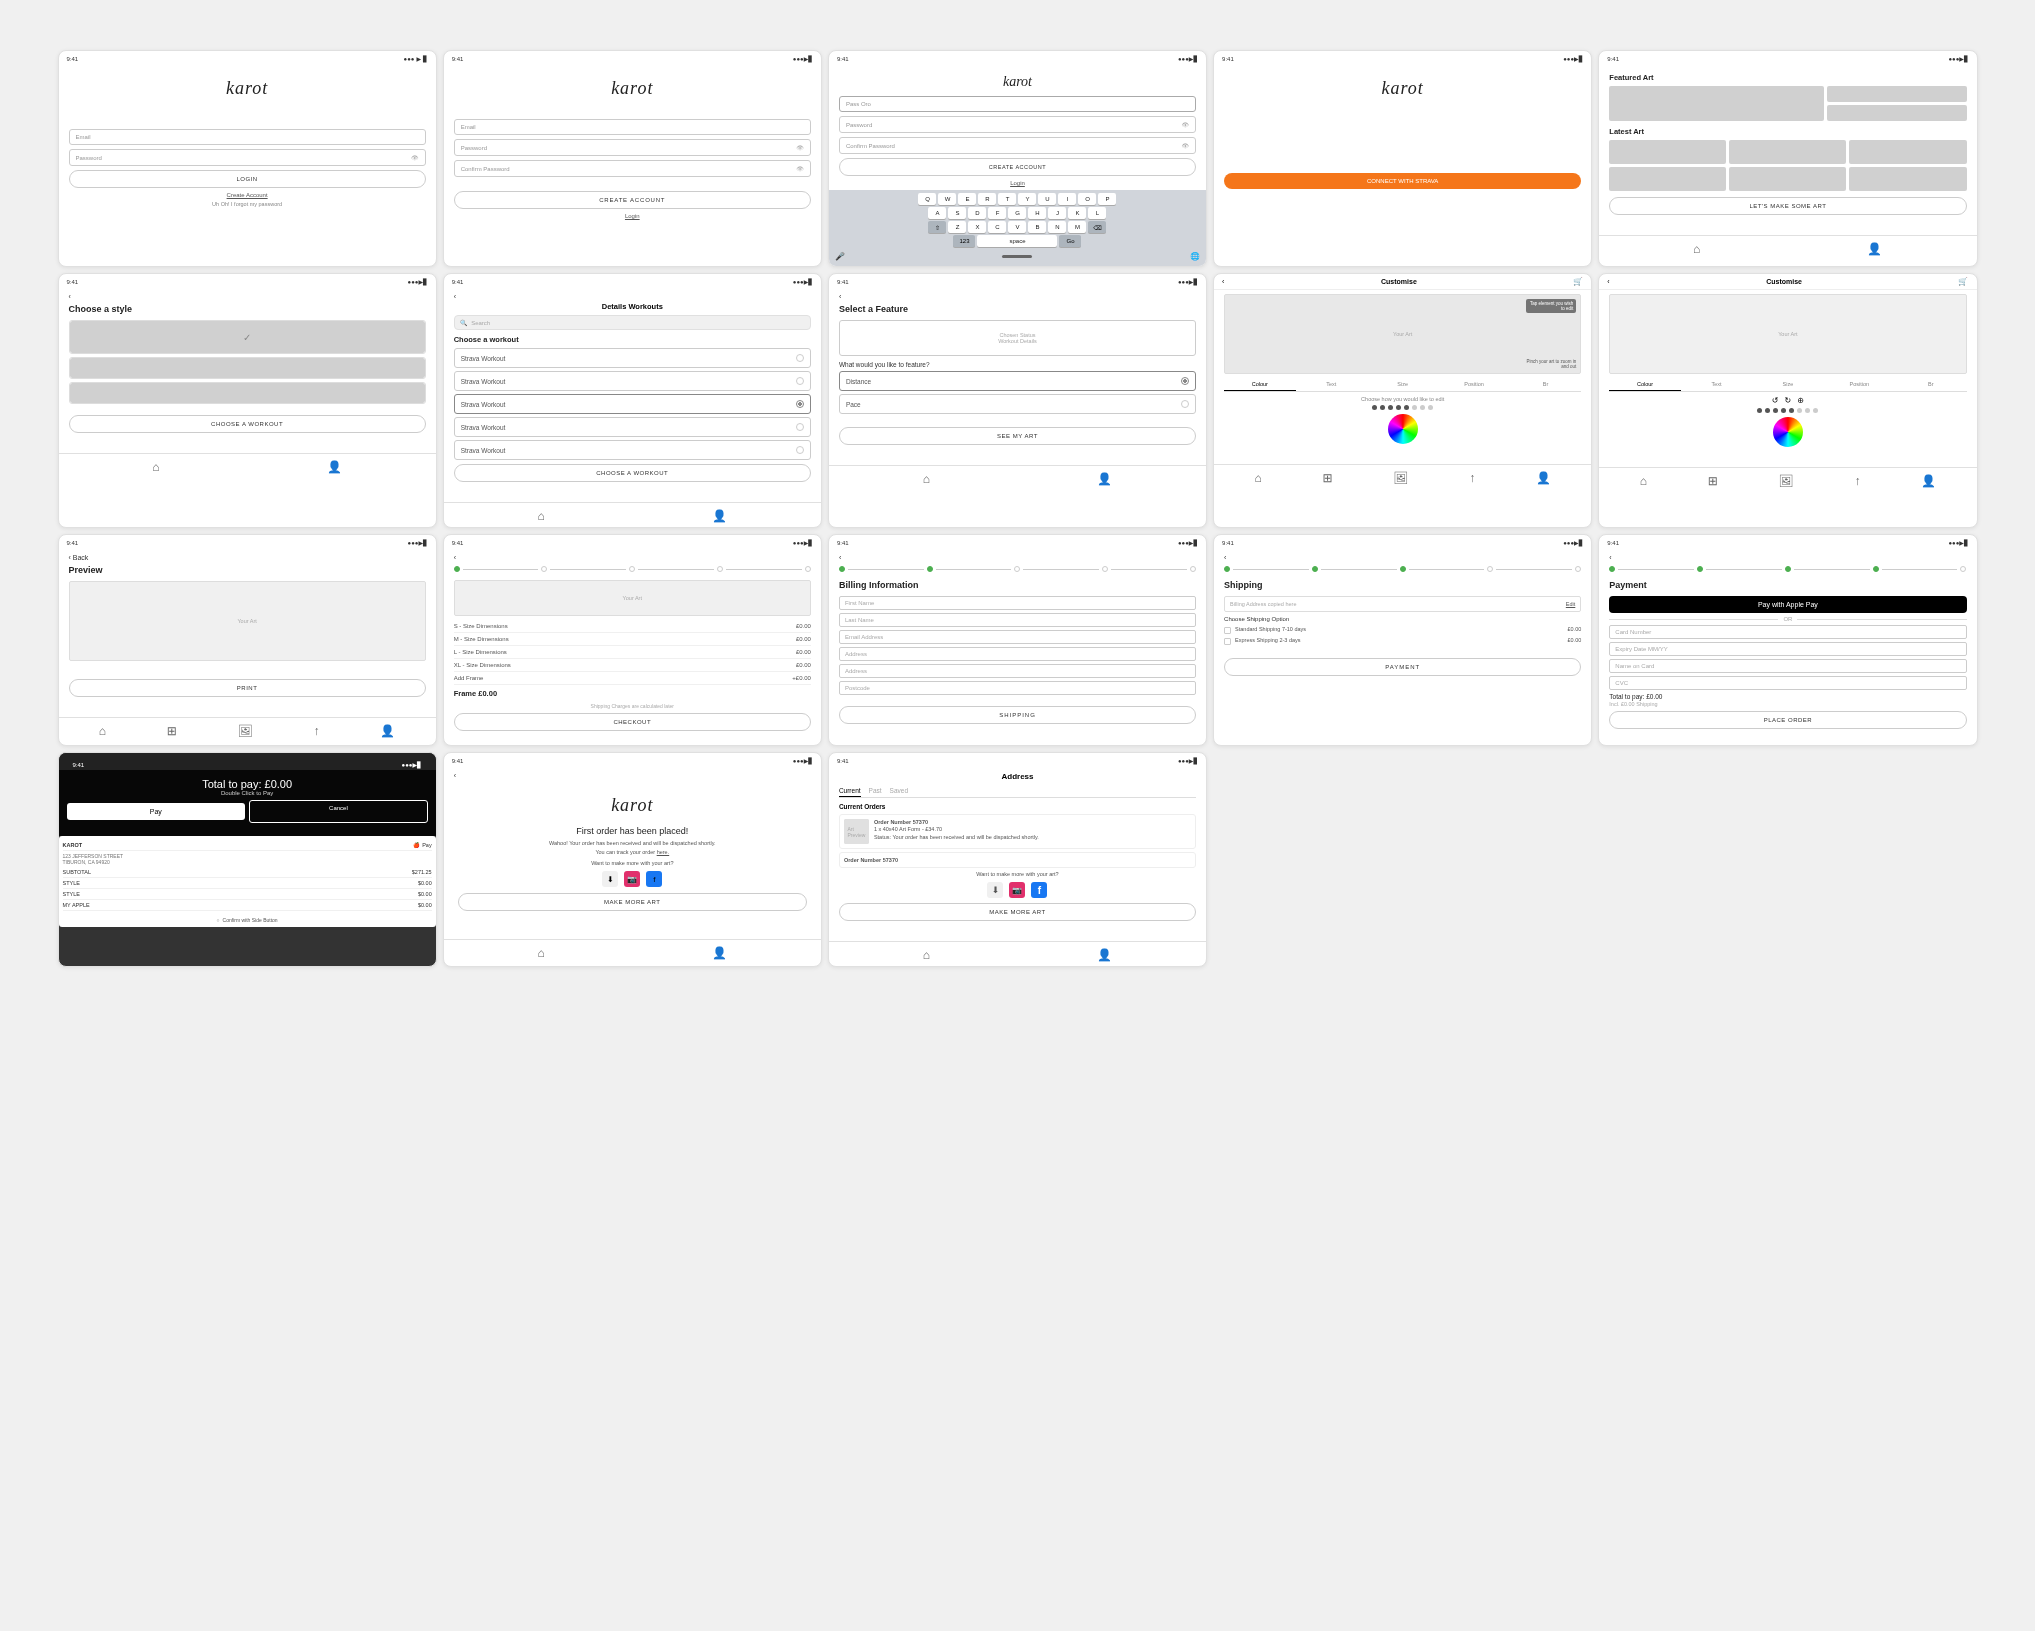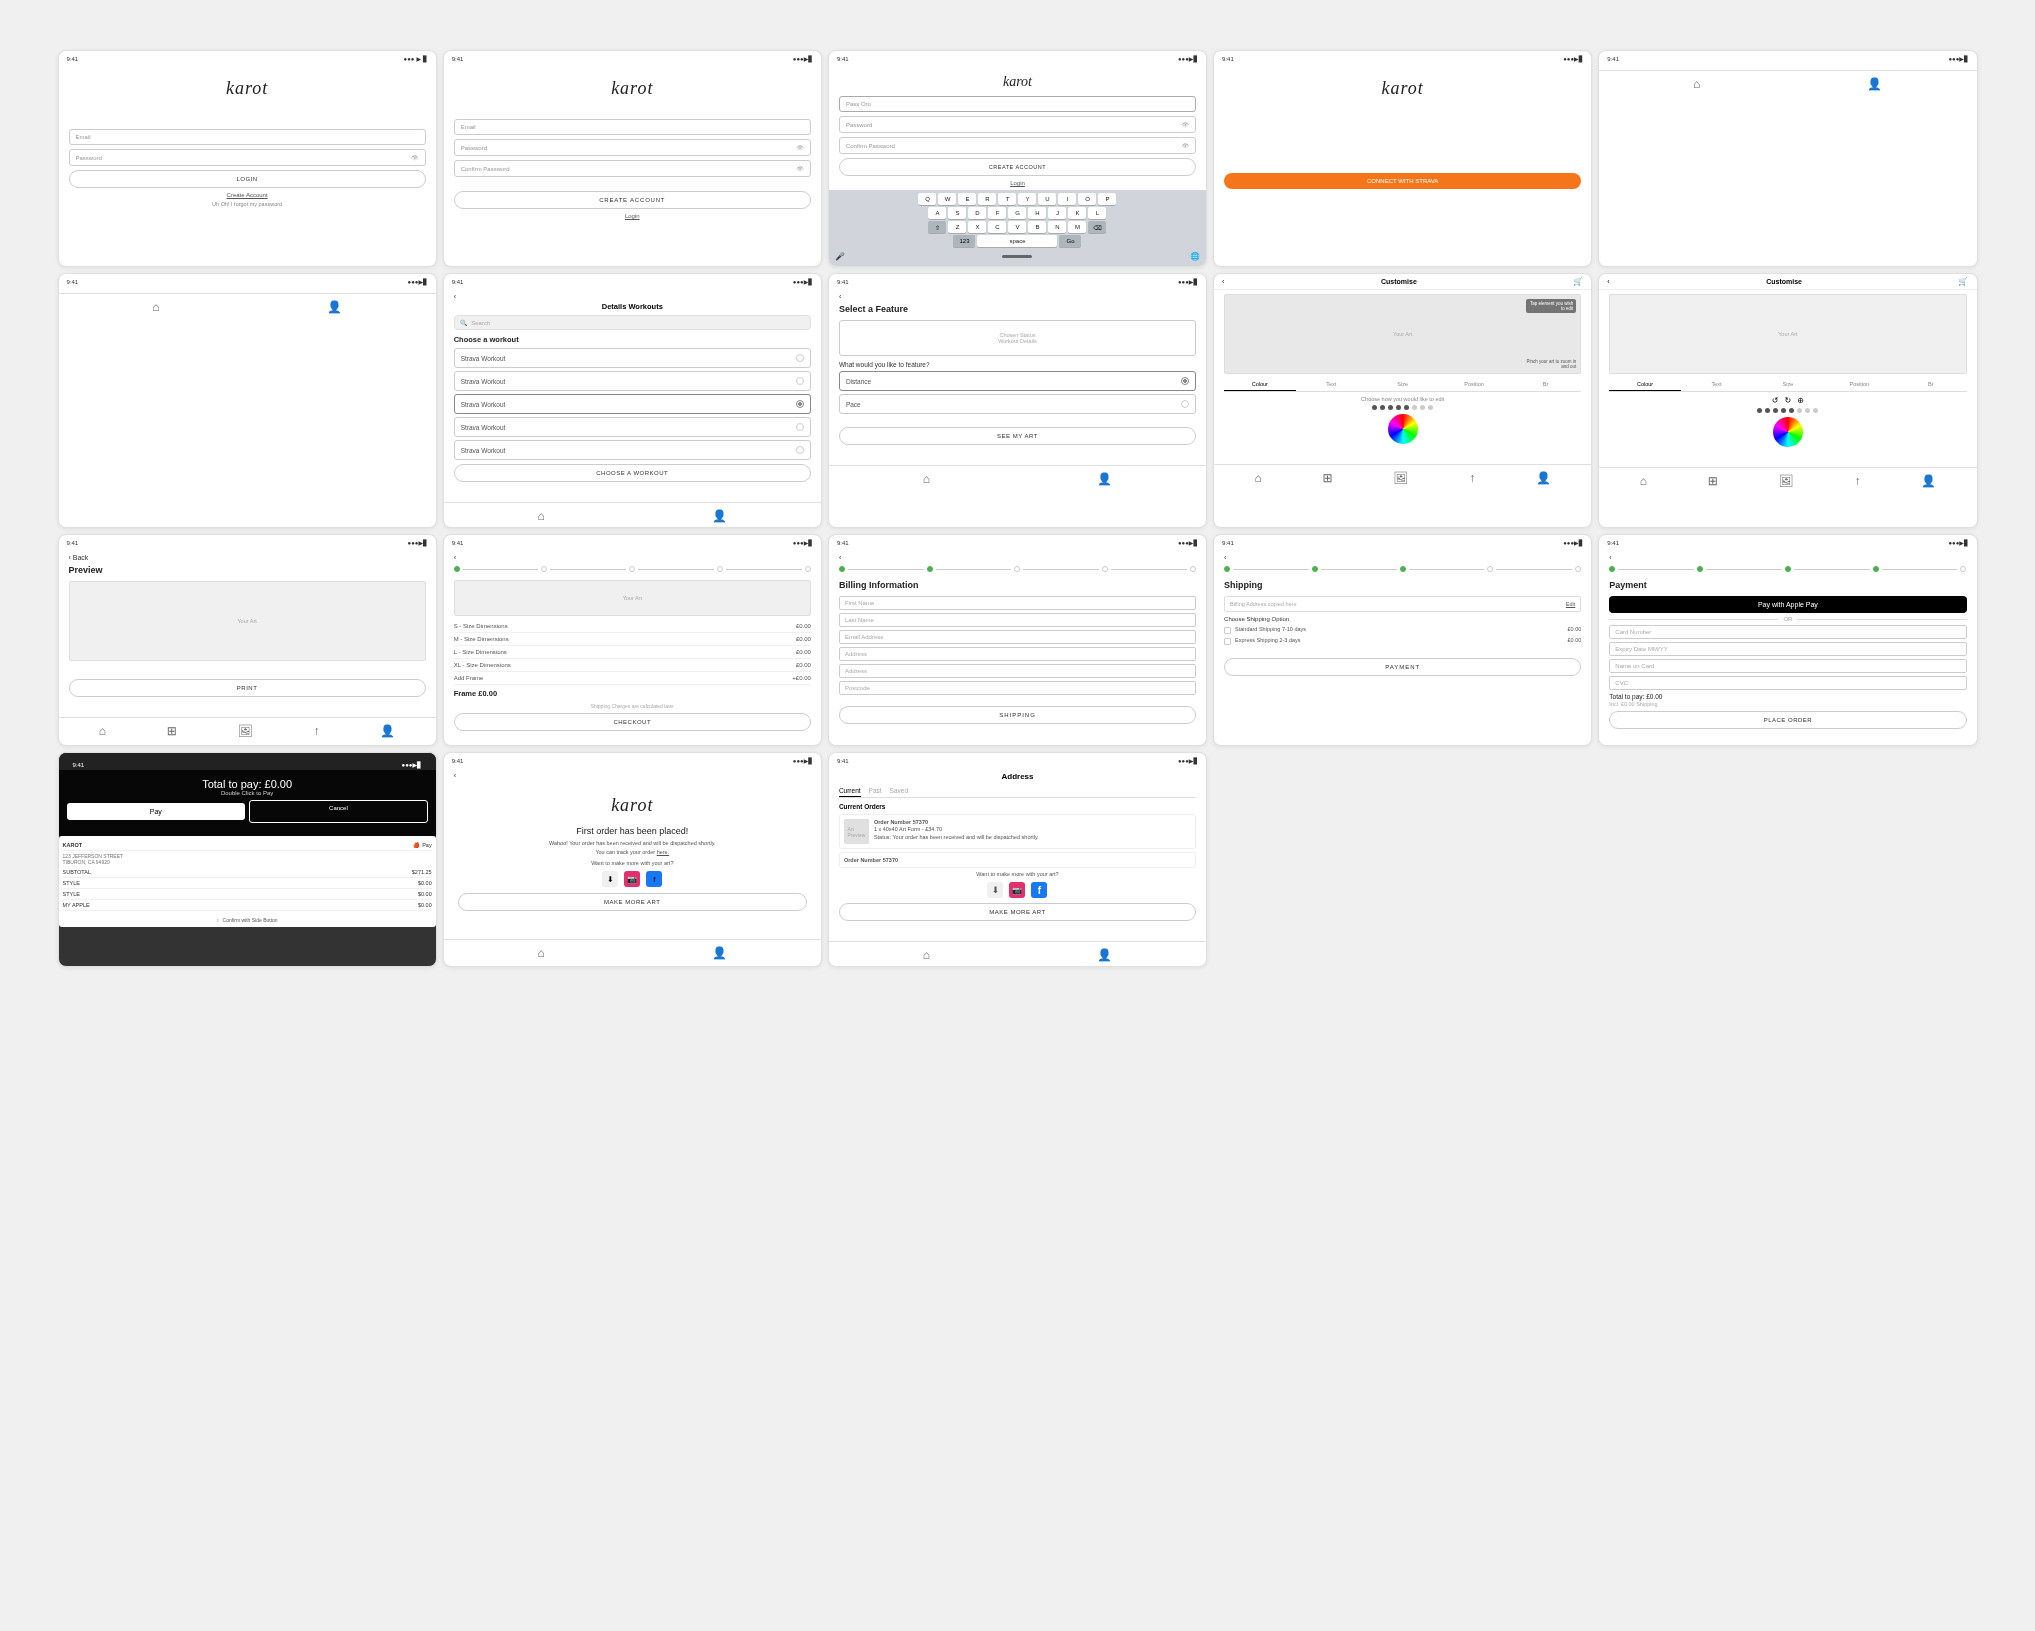--- a/index.html
+++ b/index.html
@@ -696,32 +696,72 @@
       </div>
     </div>
 
     <div class="phone-screen">
       <div class="status-bar">
         <span>9:41</span>
         <div class="status-bar-icons">
           <span>●●●▶▊</span>
         </div>
       </div>
+      <div class="screen-content">
+        <div class="section-title-sm">Featured Art</div>
+
+        <div class="art-grid-featured">
+          <div class="placeholder-box" style="width:60%;height:35px"></div>
+          <div style="display:flex;flex-direction:column;gap:3px;flex:1">
+            <div class="placeholder-box" style="height:16px"></div>
+            <div class="placeholder-box" style="height:16px"></div>
+          </div>
+        </div>
+        <div class="section-title-sm">Latest Art</div>
+
+        <div class="art-grid-latest">
+          <div class="placeholder-box" style="height:24px"></div>
+          <div class="placeholder-box" style="height:24px"></div>
+          <div class="placeholder-box" style="height:24px"></div>
+          <div class="placeholder-box" style="height:24px"></div>
+          <div class="placeholder-box" style="height:24px"></div>
+          <div class="placeholder-box" style="height:24px"></div>
+        </div>
+        <div class="btn-main" style="font-size:6px;margin-top:2px;">LET'S MAKE SOME ART</div>
+      </div>
       <div class="nav-bar">
         <span class="nav-icon">⌂</span>
         <span class="nav-icon">👤</span>
       </div>
     </div>
 
     <div class="phone-screen">
       <div class="status-bar">
         <span>9:41</span>
         <div class="status-bar-icons">
           <span>●●●▶▊</span>
         </div>
+      </div>
+      <div class="screen-content">
+        <div class="back-btn">‹</div>
+        <div class="section-title">Choose a style</div>
+
+        <div class="style-option">
+          <div class="placeholder-box" style="height:32px;width:100%;position:relative;display:flex;align-items:center;justify-content:center">
+            <span style="font-size:10px;color:#888">✓</span>
+          </div>
+        </div>
+        <div class="style-option">
+          <div class="placeholder-box" style="height:20px;width:100%"></div>
+        </div>
+        <div class="style-option">
+          <div class="placeholder-box" style="height:20px;width:100%"></div>
+        </div>
+        <div style="height:4px"></div>
+        <div class="btn-main" style="font-size:6px;">CHOOSE A WORKOUT</div>
       </div>
       <div class="nav-bar">
         <span class="nav-icon">⌂</span>
         <span class="nav-icon">👤</span>
       </div>
     </div>
 
     <div class="phone-screen">
       <div class="status-bar">
         <span>9:41</span>

